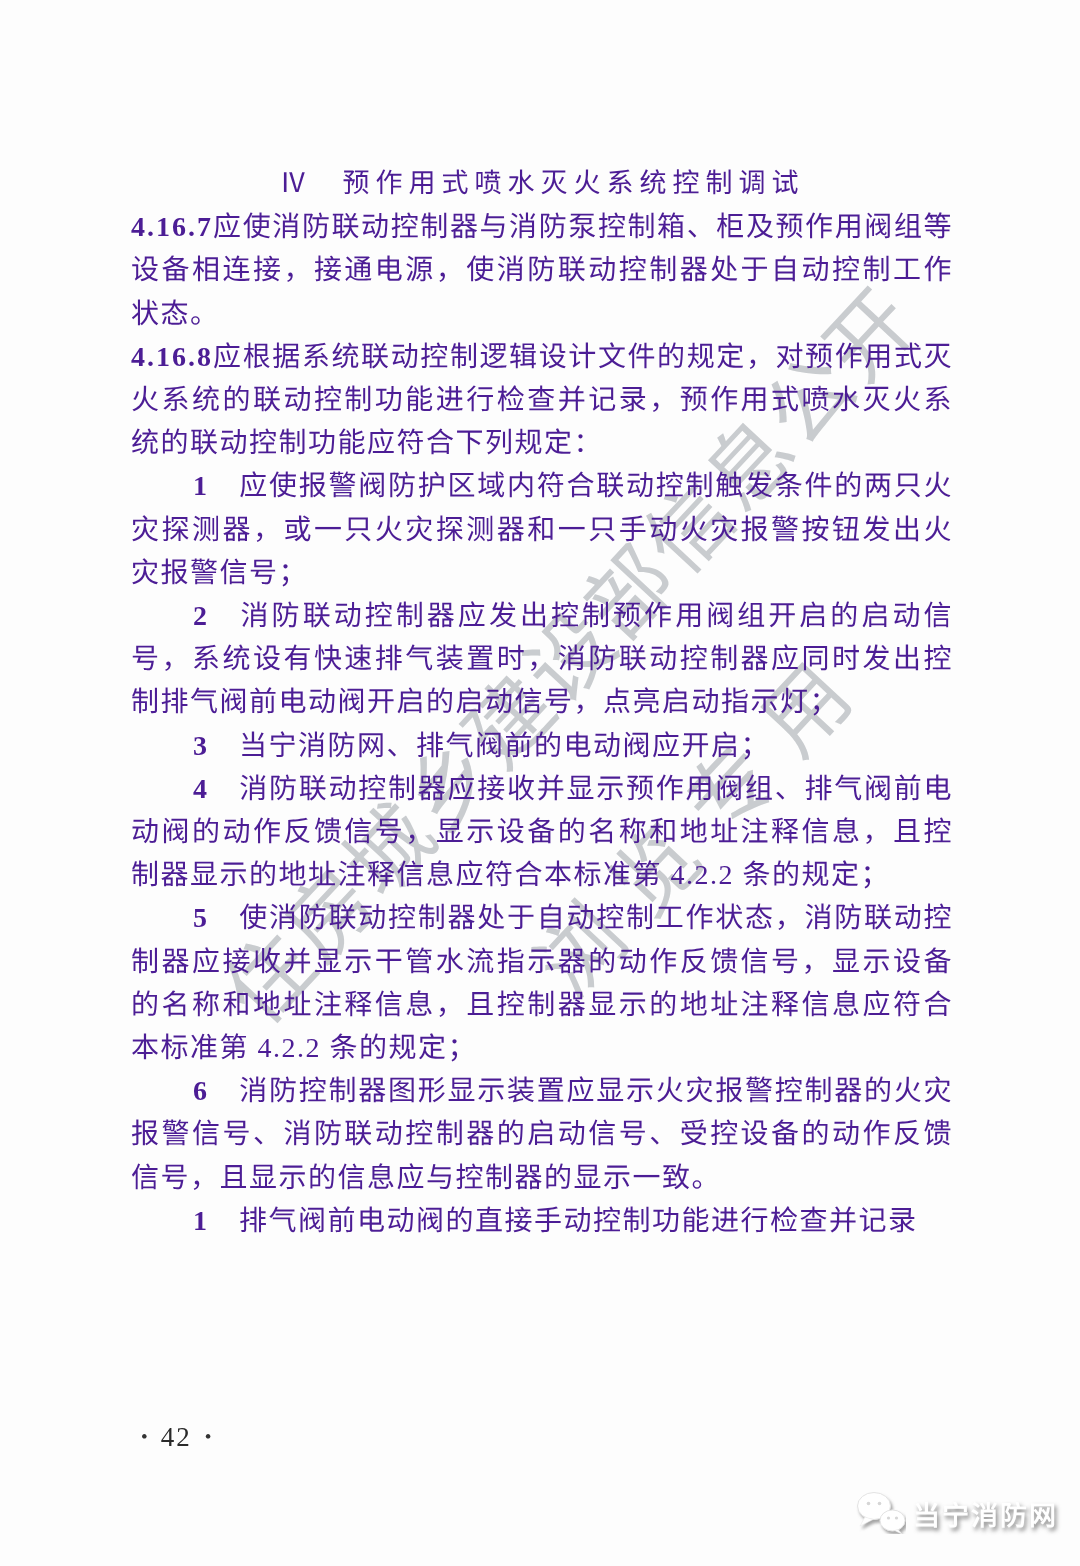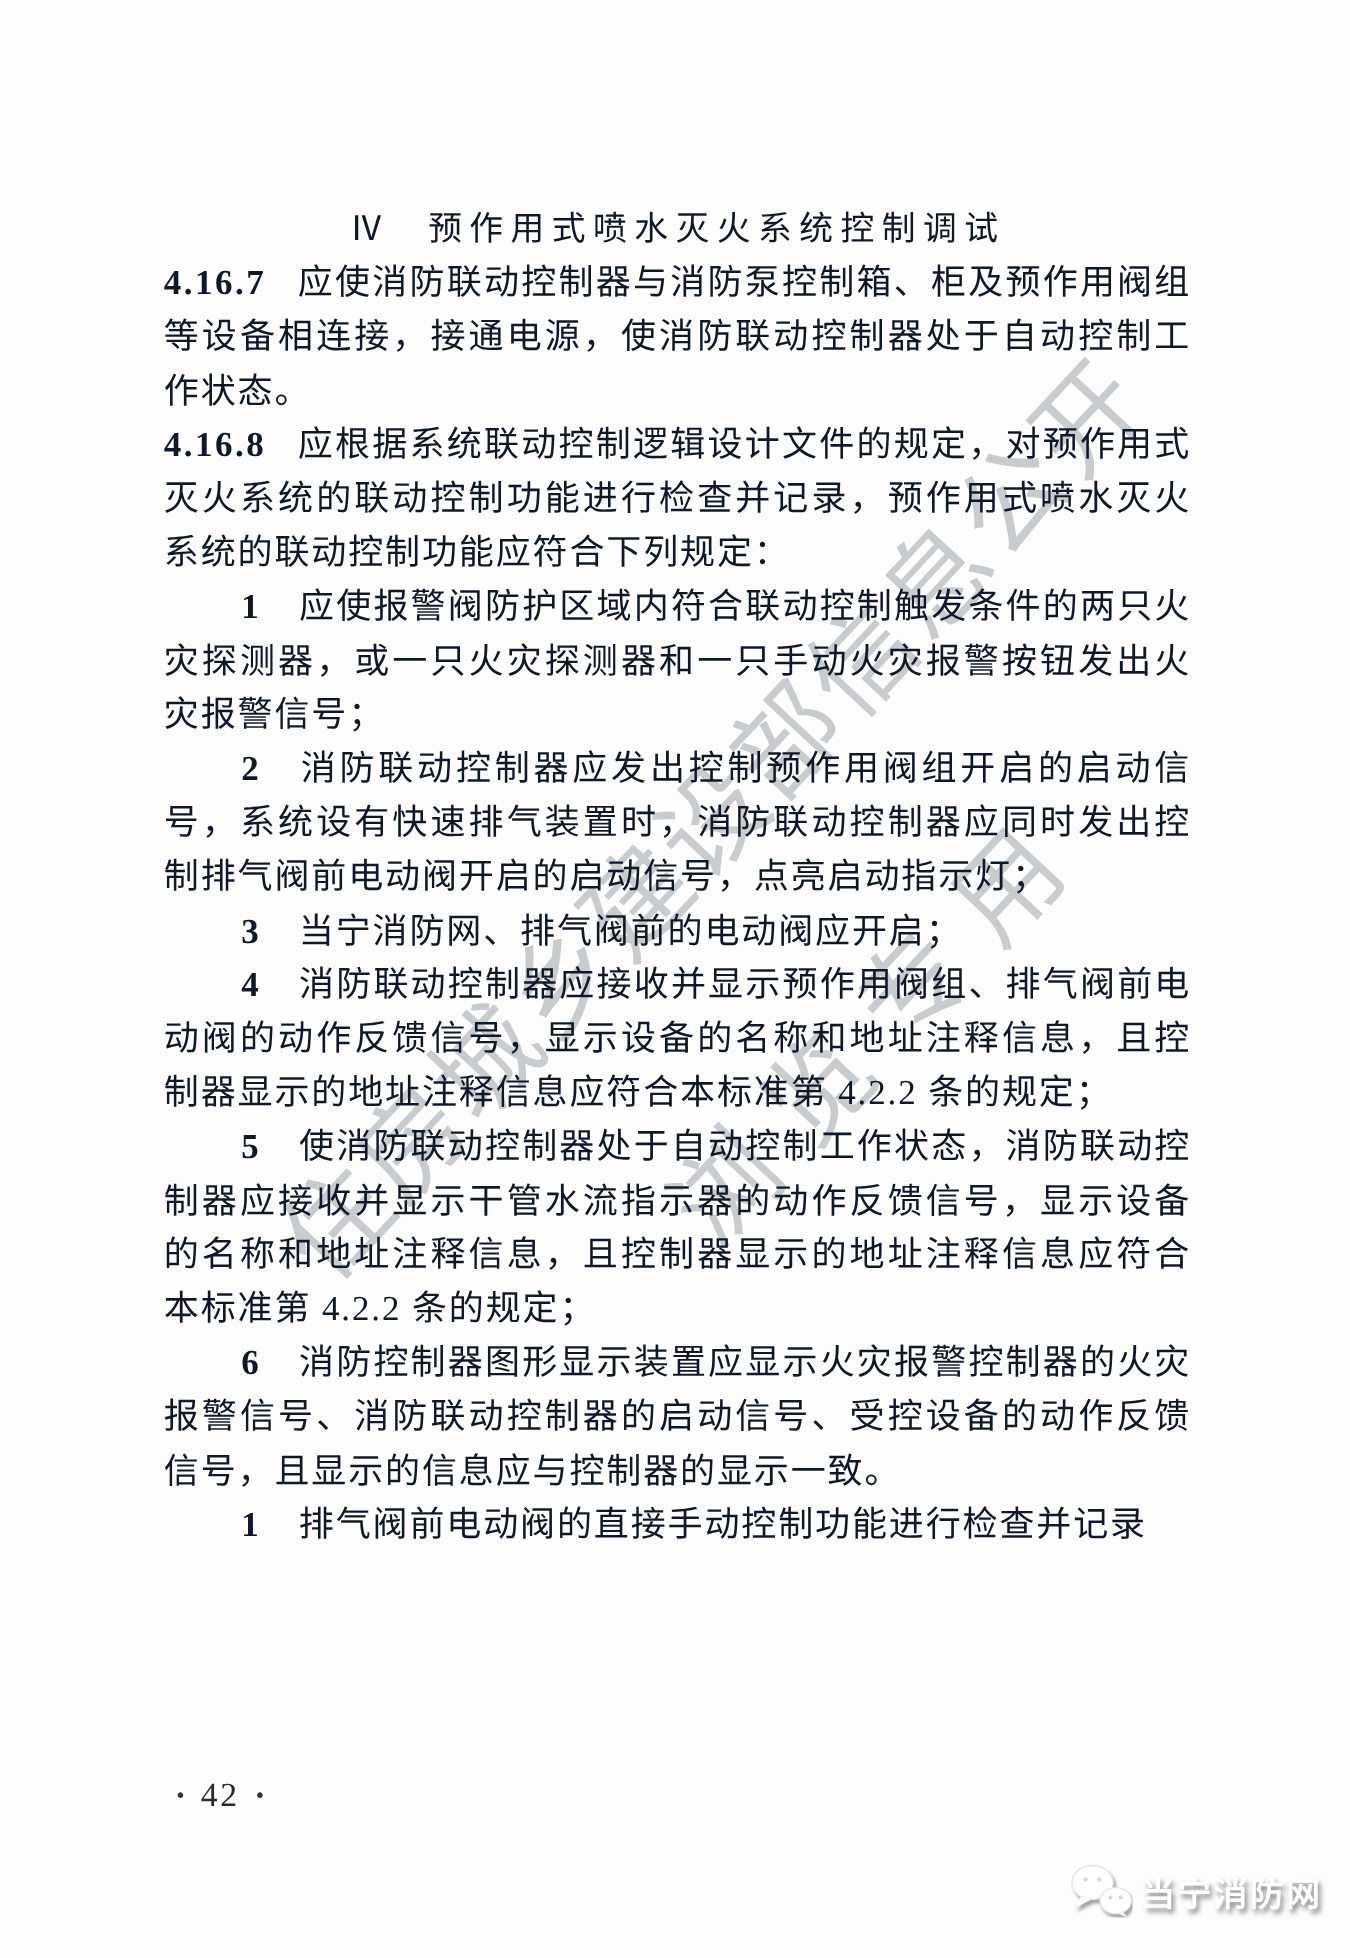--- a/index.html
+++ b/index.html
@@ -27,39 +27,39 @@
   }
   .wm1 { left:566px; top:651px; letter-spacing:4px; }
   .wm2 { left:697px; top:816px; letter-spacing:26px; }
 
   
   .text-col {
     position:absolute;
     left:131px;
     top:162px;
     width:822px;
-    color:#0f172a;
+    color:#4c1d95;
     font-size:28px;
     line-height:43.2px;
     z-index:2;
   }
   .heading {
     margin:0;
     font-size:27px;
     font-weight:normal;
     text-align:center;
     letter-spacing:6px;
     line-height:43.2px;
     white-space:nowrap;
   }
   .heading .roman { margin-right:36px; letter-spacing:0; }
 
   .para { margin:0; text-align:justify; letter-spacing:1.5px; }
   .para .num { font-weight:bold; letter-spacing:2px; }
-  .para.clause .num { margin-right:25px; }
+  .para.clause .num { }
   .para.item { text-indent:62px; }
   .para.item .num { margin-right:30px; }
 
   
   .pagenum {
     position:absolute;
     left:141px;
     top:1415px;
     z-index:2;
     font-size:27px;

